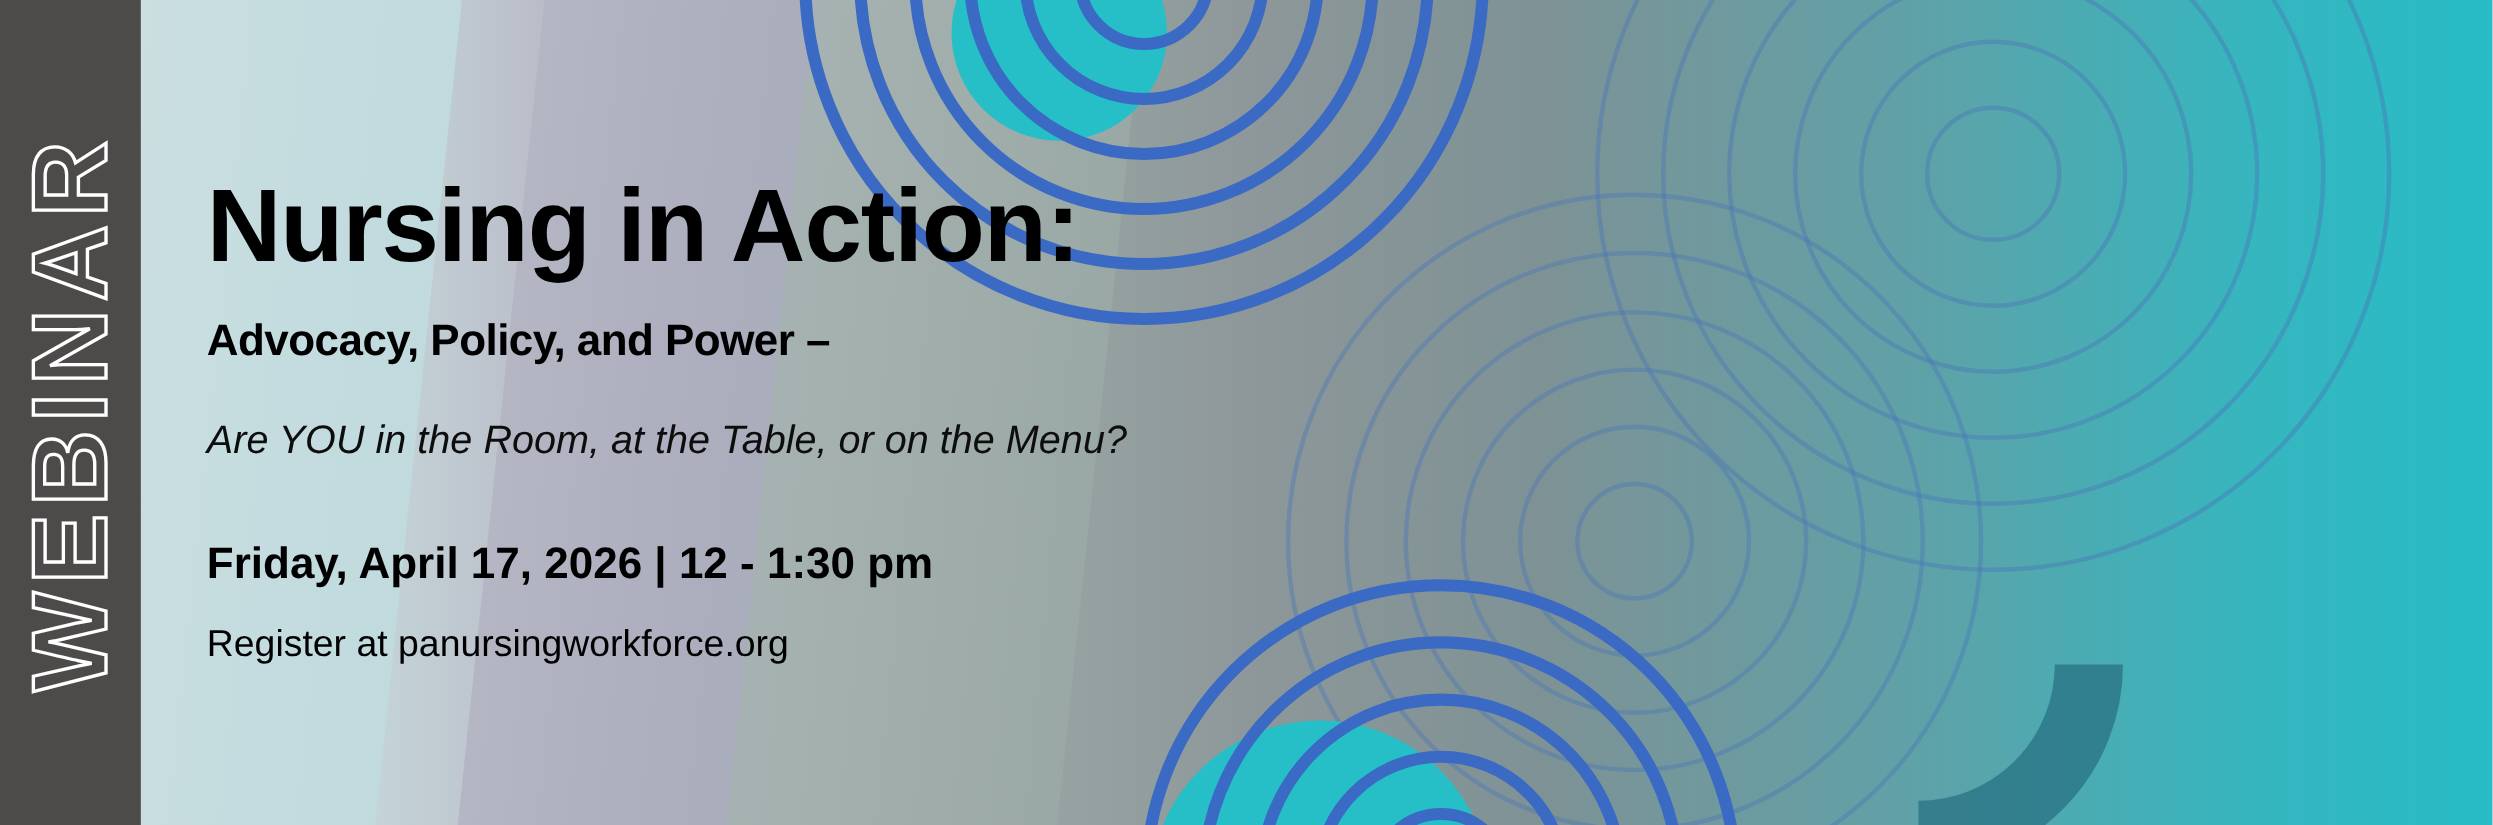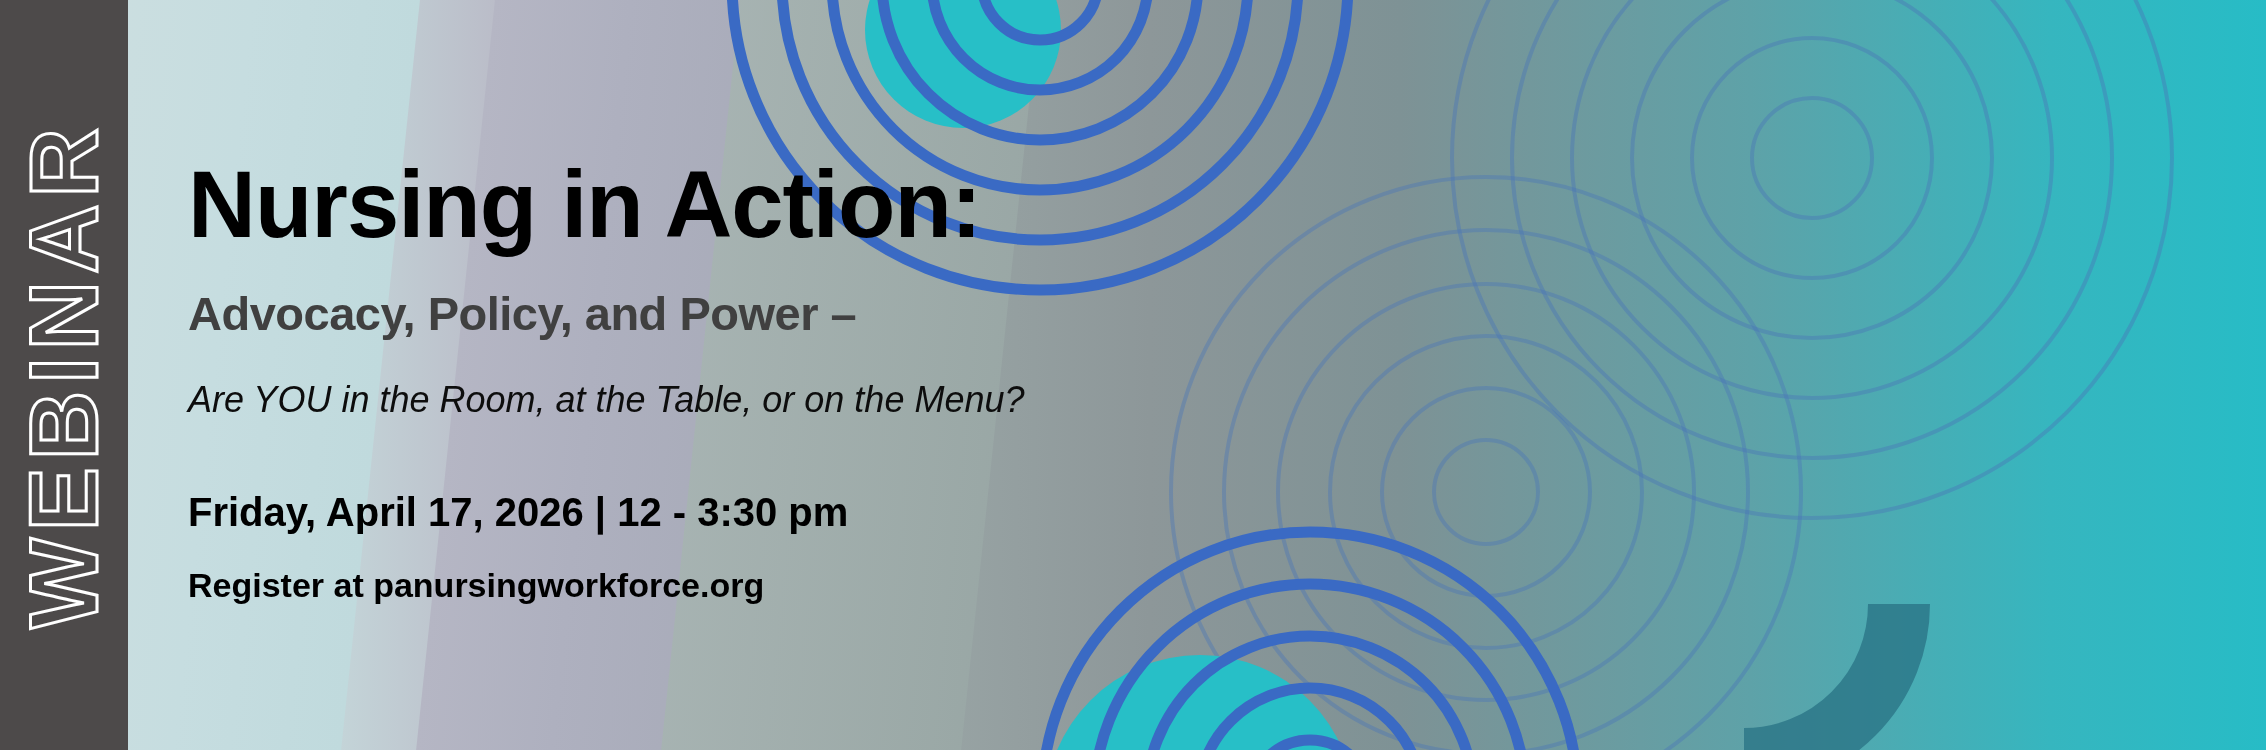--- a/index.html
+++ b/index.html
@@ -120,24 +120,24 @@
     color: #000000;
     line-height: 1.0;
     white-space: nowrap;
   }
   .subtitle {
     position: absolute;
     top: 290px;
     left: 0;
     margin: 0;
     font-family: "Liberation Sans", sans-serif;
-    font-size: 47px;
+    font-size: 40px;
     font-weight: 700;
     letter-spacing: -0.5px;
-    color: #404040;
+    color: #000000;
     line-height: 1.0;
     white-space: nowrap;
   }
   .tagline {
     position: absolute;
     top: 382px;
     left: 0;
     margin: 0;
     font-family: "Liberation Sans", sans-serif;
     font-size: 36px;
@@ -159,21 +159,21 @@
     line-height: 1.0;
     white-space: nowrap;
   }
   .register {
     position: absolute;
     top: 568px;
     left: 0;
     margin: 0;
     font-family: "Liberation Sans", sans-serif;
     font-size: 34px;
-    font-weight: 700;
+    font-weight: 400;
     color: #000000;
     line-height: 1.0;
     white-space: nowrap;
   }
 </style>
 </head>
 <body>
 
 <div class="banner">
 
@@ -238,17 +238,17 @@
   </svg>
 
   <div class="sidebar">
     <div class="sidebar-label">WEBINAR</div>
   </div>
 
   <div class="content">
     <h1 class="title">Nursing in Action:</h1>
     <h2 class="subtitle">Advocacy, Policy, and Power –</h2>
     <p class="tagline">Are YOU in the Room, at the Table, or on the Menu?</p>
-    <p class="datetime">Friday, April 17, 2026 | 12 - 3:30 pm</p>
+    <p class="datetime">Friday, April 17, 2026 | 12 - 1:30 pm</p>
     <p class="register">Register at panursingworkforce.org</p>
   </div>
 
 </div>
 
 </body></html>

